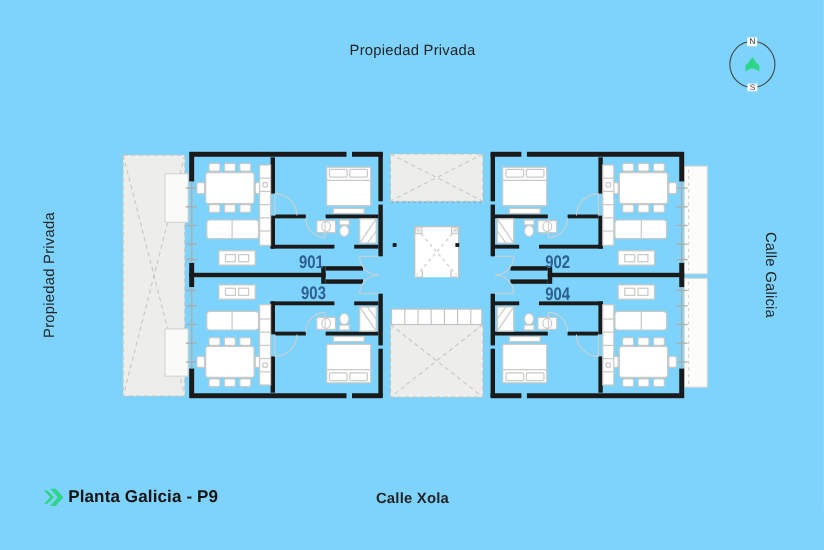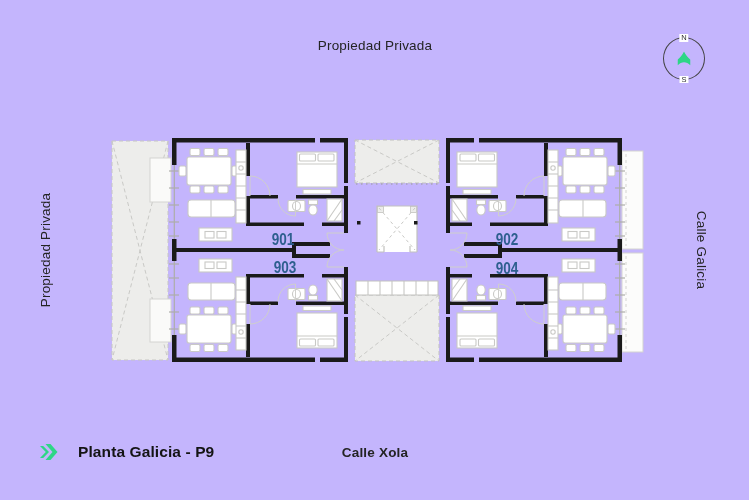--- a/index.html
+++ b/index.html
@@ -2,21 +2,21 @@
 <html style="--accent-green: #2dd686; --unit-blue: #2e5f8f; --wall: #1a1a1a;"><head>
 <meta charset="utf-8">
 <style>
   :root{
     --accent-green:#2dd686;
     --unit-blue:#2e5f8f;
     --wall:#1a1a1a;
   }
   html,body{margin:0;padding:0;background:#fff;}
   .canvas{
-    position:relative;width:749px;height:500px;background:#c4b5fd;overflow:hidden;
+    position:relative;width:749px;height:500px;background:#7dd3fc;overflow:hidden;
     font-family:"Liberation Sans","DejaVu Sans",sans-serif;
   }
   .plan-svg{position:absolute;left:0;top:0;}
   .street-label{
     position:absolute;font-size:13.5px;color:#242424;white-space:nowrap;letter-spacing:.2px;
   }
   .street-label.top{left:375px;top:38px;transform:translateX(-50%);}
   .street-label.bottom{left:375px;top:445px;transform:translateX(-50%);font-weight:bold;}
   .street-label.left{left:45px;top:250px;transform:translate(-50%,-50%) rotate(-90deg);}
   .street-label.right{left:701px;top:250px;transform:translate(-50%,-50%) rotate(90deg);}
@@ -30,21 +30,21 @@
   .u904{left:507px;top:268px}
   .compass{position:absolute;left:663px;top:37px;width:42px;height:43px;}
   .compass .ring{position:absolute;inset:0;border:1.4px solid #454545;border-radius:50%;}
   .compass .pt{
     position:absolute;left:50%;transform:translateX(-50%);font-size:7.5px;line-height:1;
     color:#333;background:#fff;padding:0 2px;
   }
   .compass .pt.n{top:-3px}
   .compass .pt.s{bottom:-3px}
   .compass svg{position:absolute;left:50%;top:50%;transform:translate(-50%,-54%);}
-  .footer{position:absolute;left:40px;top:443px;display:flex;align-items:center;gap:20px;}
+  .footer{position:absolute;left:40px;top:443px;display:flex;align-items:center;gap:4px;}
   .footer .title{font-weight:bold;font-size:15.5px;color:#141414;letter-spacing:.1px;}
 </style>
 </head>
 <body>
 
 <div class="canvas">
 
   <svg class="plan-svg" width="749" height="500" viewBox="0 0 749 500">
     <defs>
       <g id="quad">

